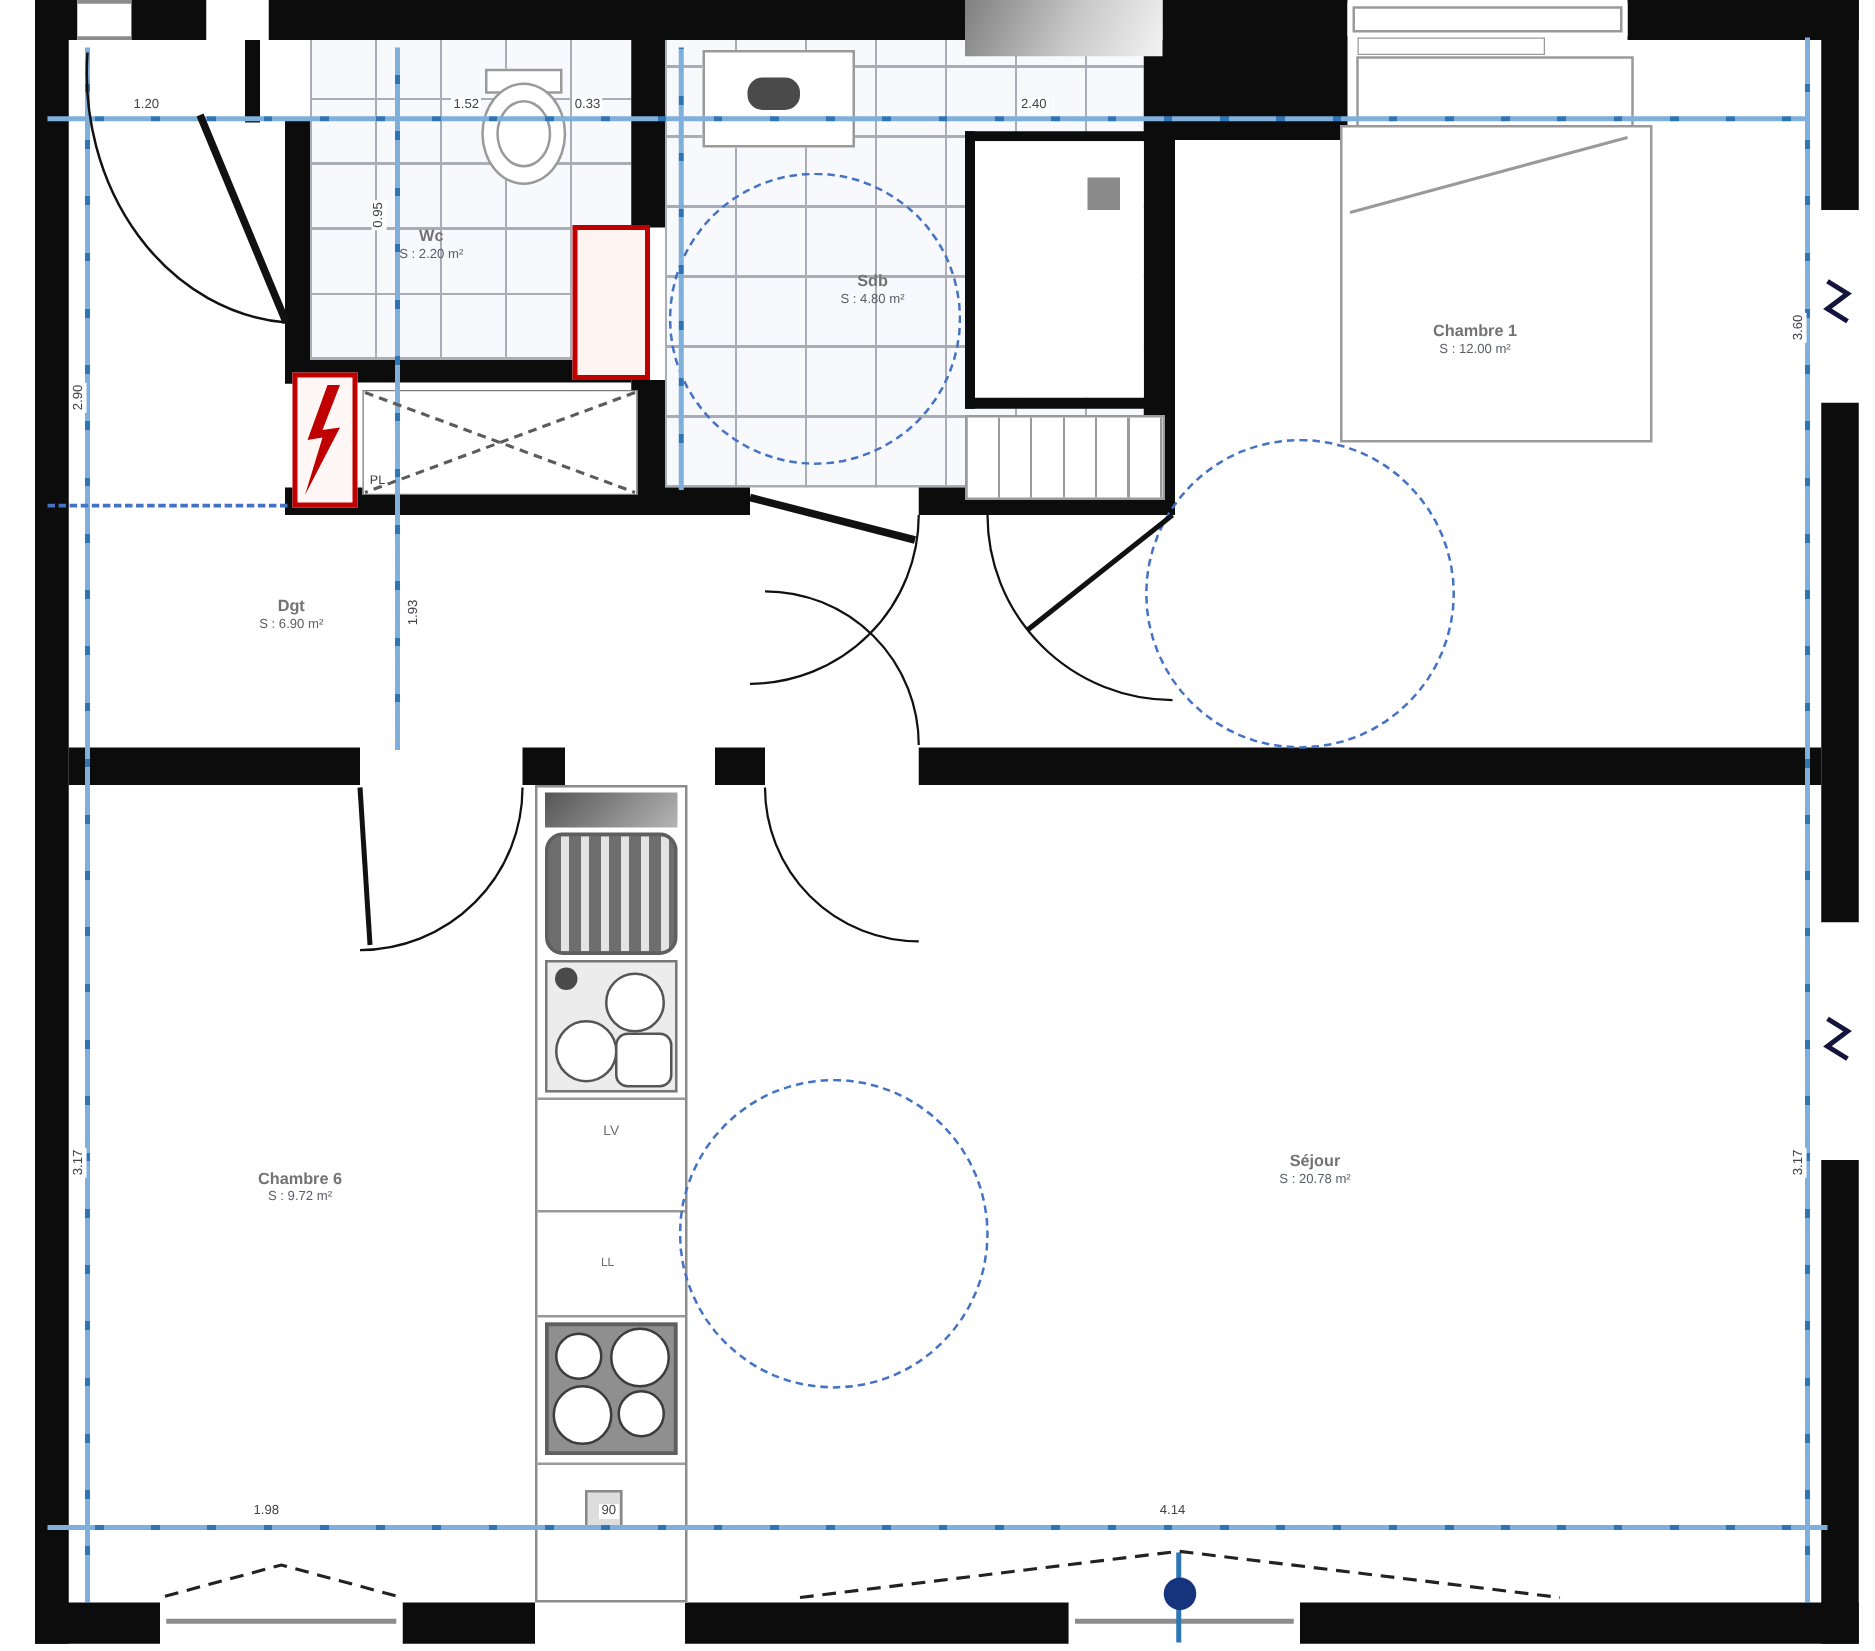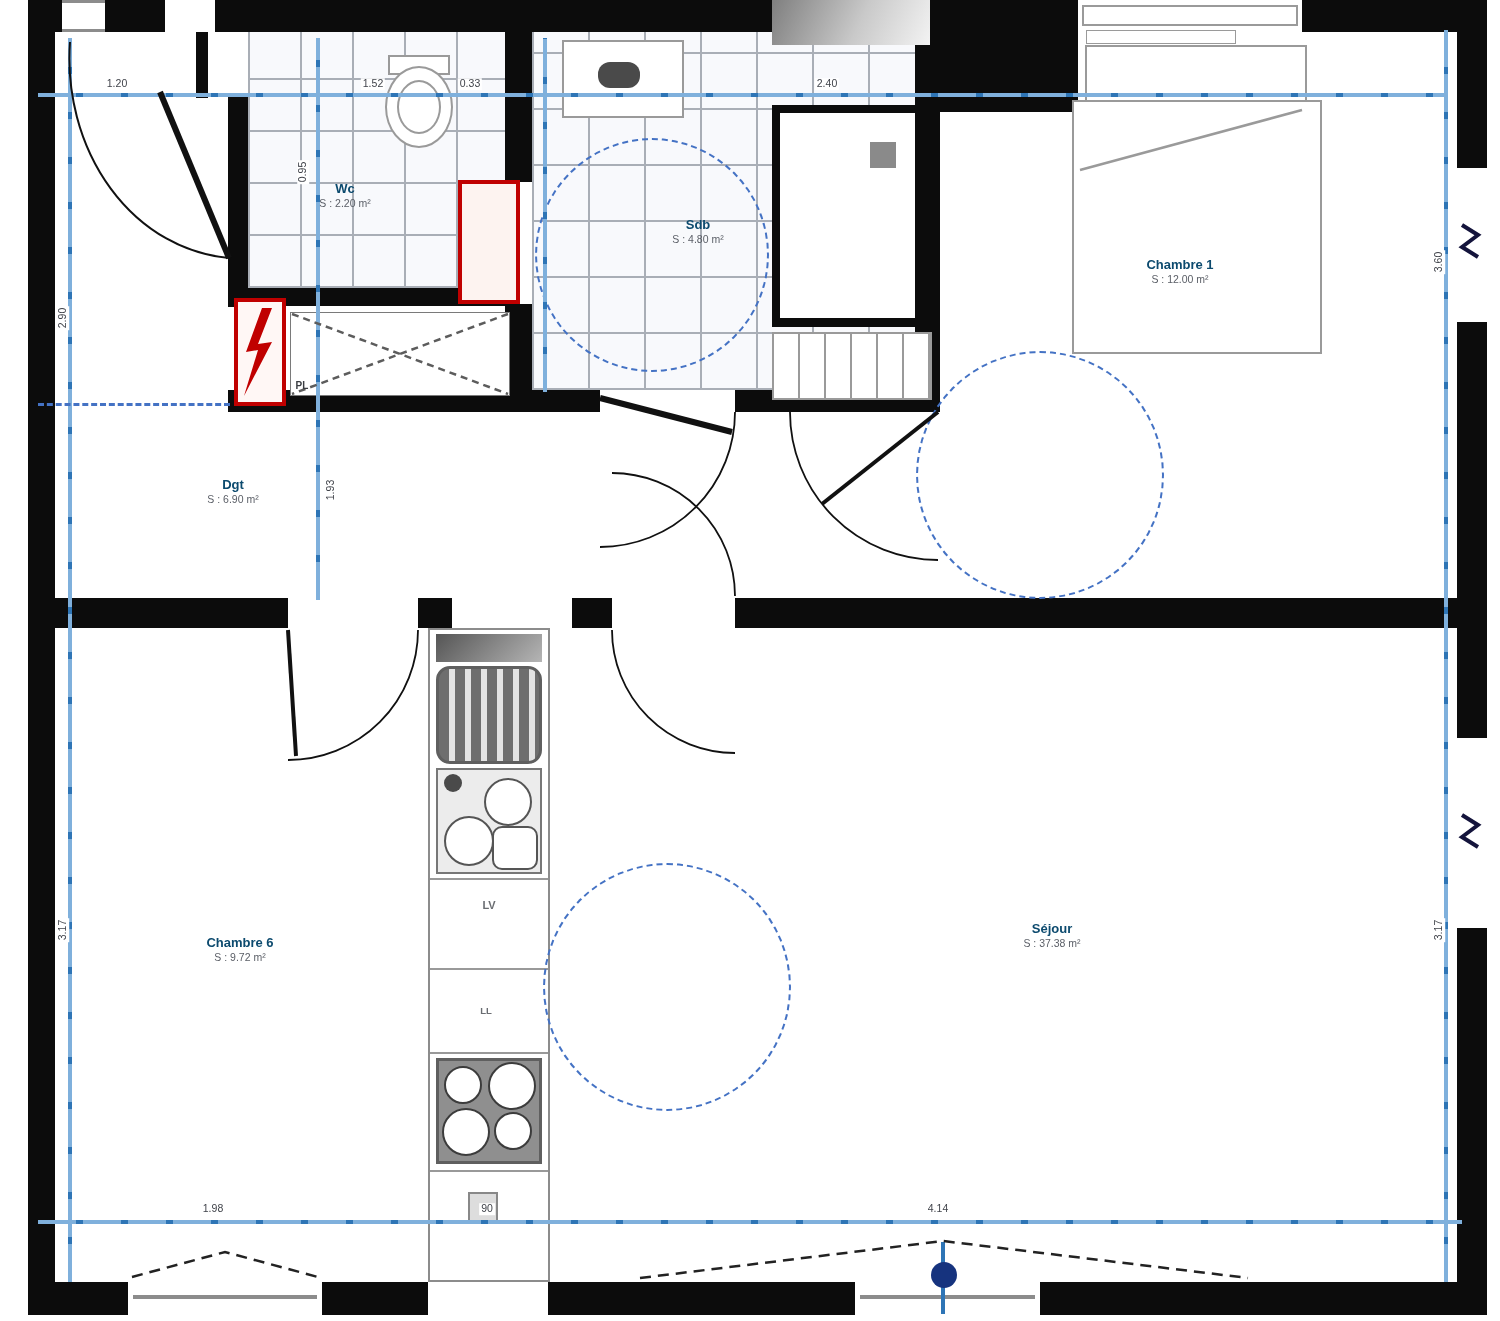--- a/index.html
+++ b/index.html
@@ -15,26 +15,26 @@
      repeating-linear-gradient(90deg,#a9aeb6 0 2px,transparent 2px 56px),#f8f9fc;}
   .dim-h{position:absolute;height:4px;background:
      repeating-linear-gradient(90deg,#7fb0dc 0 38px,#2e75b6 38px 45px);}
   .dim-v{position:absolute;width:4px;background:
      repeating-linear-gradient(0deg,#7fb0dc 0 38px,#2e75b6 38px 45px);}
   .dim-dash{position:absolute;border-top:3px dashed #4472c4;}
   .dim-label{position:absolute;font-size:10.5px;color:#40434a;background:#ffffff;
      padding:0 2px;white-space:nowrap;transform:translate(-50%,-50%);line-height:1.1;}
   .dim-label.v{transform:translate(-50%,-50%) rotate(-90deg);}
   .room-label{position:absolute;width:150px;text-align:center;transform:translate(-50%,-50%);}
-  .room-name{font-size:13px;font-weight:bold;color:#0c4a6e;line-height:1.25;}
+  .room-name{font-size:13px;font-weight:bold;color:#737373;line-height:1.25;}
   .room-area{font-size:10.5px;color:#5a5e66;line-height:1.3;}
   .circle{position:absolute;border:2px dashed #4472c4;border-radius:50%;}
   .gray-border{position:absolute;background:#ffffff;border:2px solid #9a9a9a;}
   .window-pane{position:absolute;background:#ffffff;}
-  .appl-label{position:absolute;font-size:11px;font-weight:bold;color:#6a6d72;
+  .appl-label{position:absolute;font-size:11px;font-weight:normal;color:#6a6d72;
      transform:translate(-50%,-50%);}
   svg.overlay{position:absolute;left:0;top:0;pointer-events:none;}
 </style>
 </head>
 <body>
 
 <div id="plan">
 
   <div class="tiles" style="left:248px;top:32px;width:257px;height:256px;"></div>
   <div class="tiles-lg" style="left:532px;top:32px;width:383px;height:358px;"></div>
@@ -177,21 +177,21 @@
   <div class="room-label" style="left:233px;top:492px;">
     <div class="room-name">Dgt</div>
     <div class="room-area">S : 6.90 m²</div>
   </div>
   <div class="room-label" style="left:240px;top:950px;">
     <div class="room-name">Chambre 6</div>
     <div class="room-area">S : 9.72 m²</div>
   </div>
   <div class="room-label" style="left:1052px;top:936px;">
     <div class="room-name">Séjour</div>
-    <div class="room-area">S : 37.38 m²</div>
+    <div class="room-area">S : 20.78 m²</div>
   </div>
 
   <span class="appl-label" style="left:489px;top:905px;">LV</span>
   <span class="appl-label" style="left:486px;top:1010px;font-size:9.5px;">LL</span>
   <span class="appl-label" style="left:302px;top:385px;font-size:10px;color:#3a3d42;">PL</span>
 
   <span class="dim-label" style="left:117px;top:84px;">1.20</span>
   <span class="dim-label" style="left:373px;top:84px;">1.52</span>
   <span class="dim-label" style="left:470px;top:84px;">0.33</span>
   <span class="dim-label" style="left:827px;top:84px;">2.40</span>

